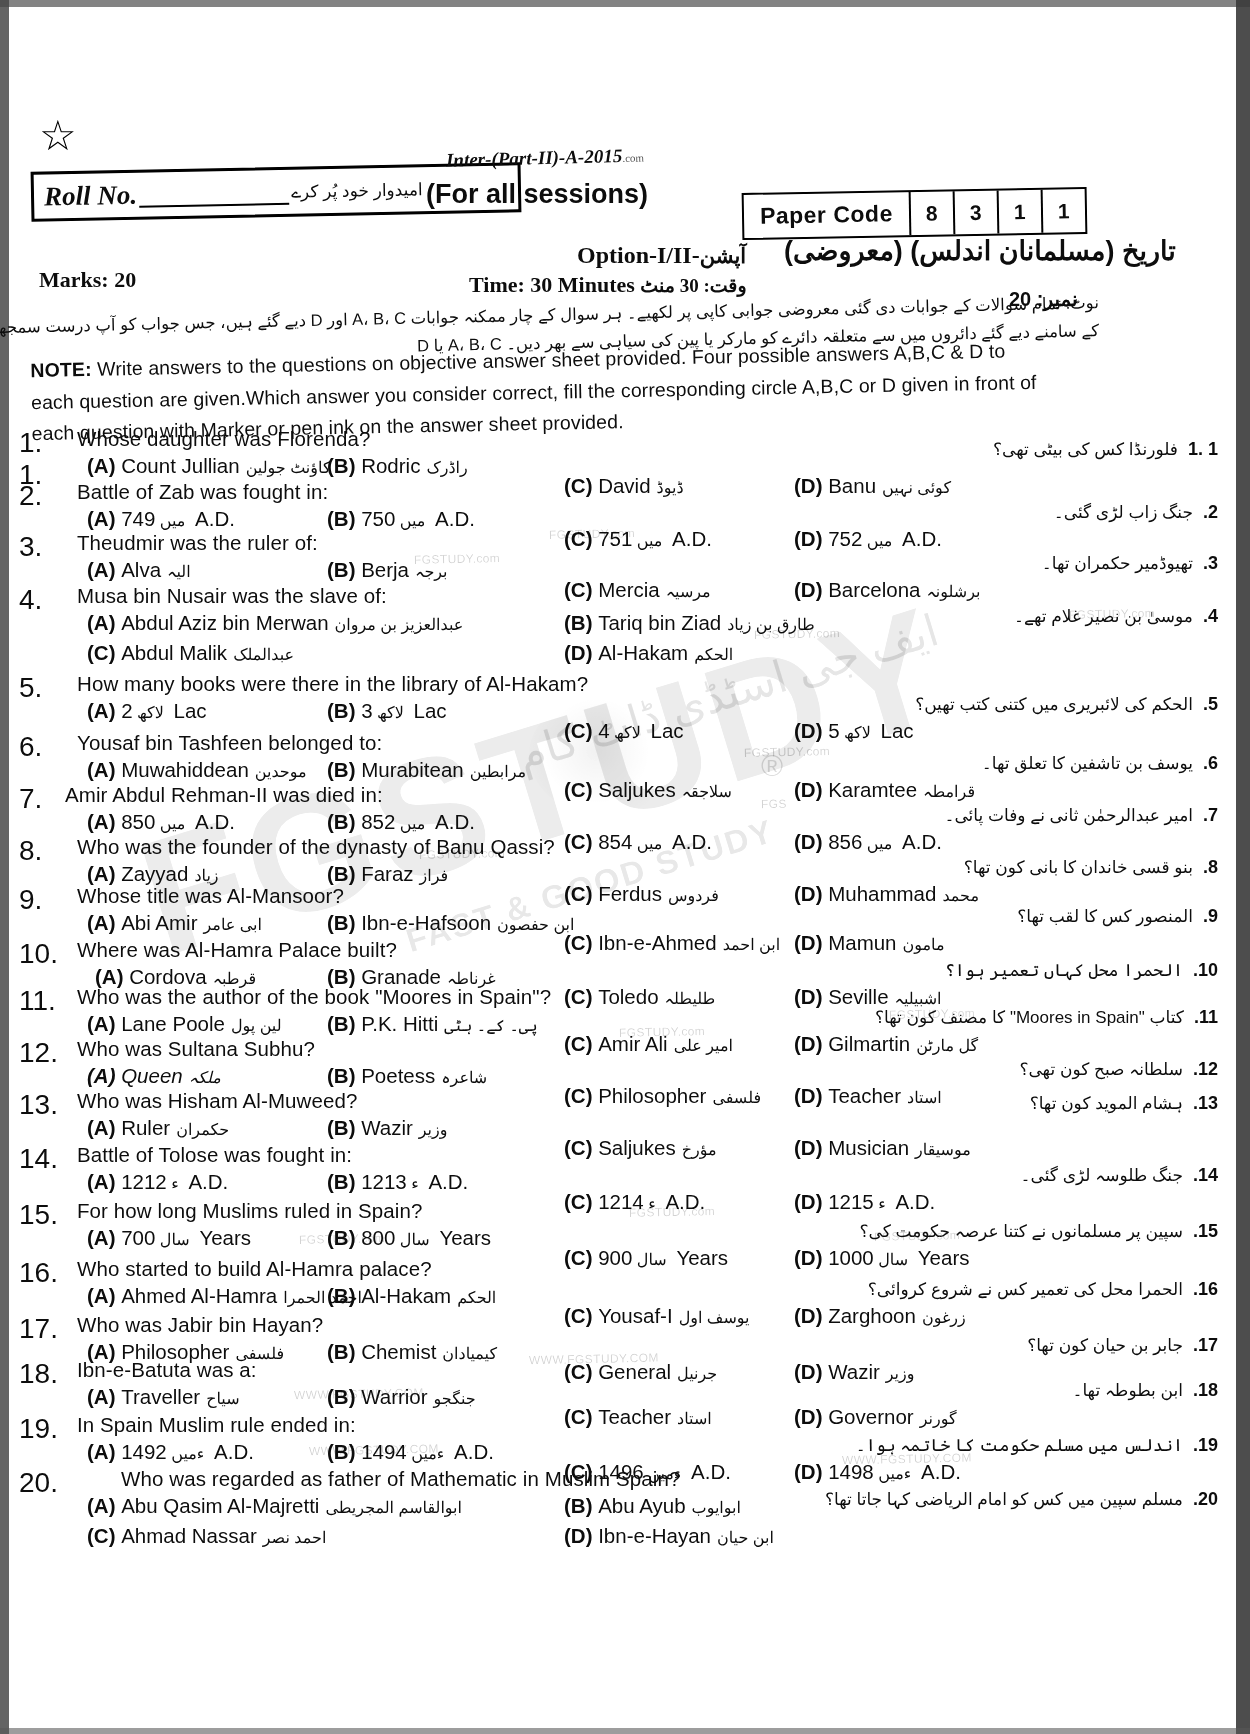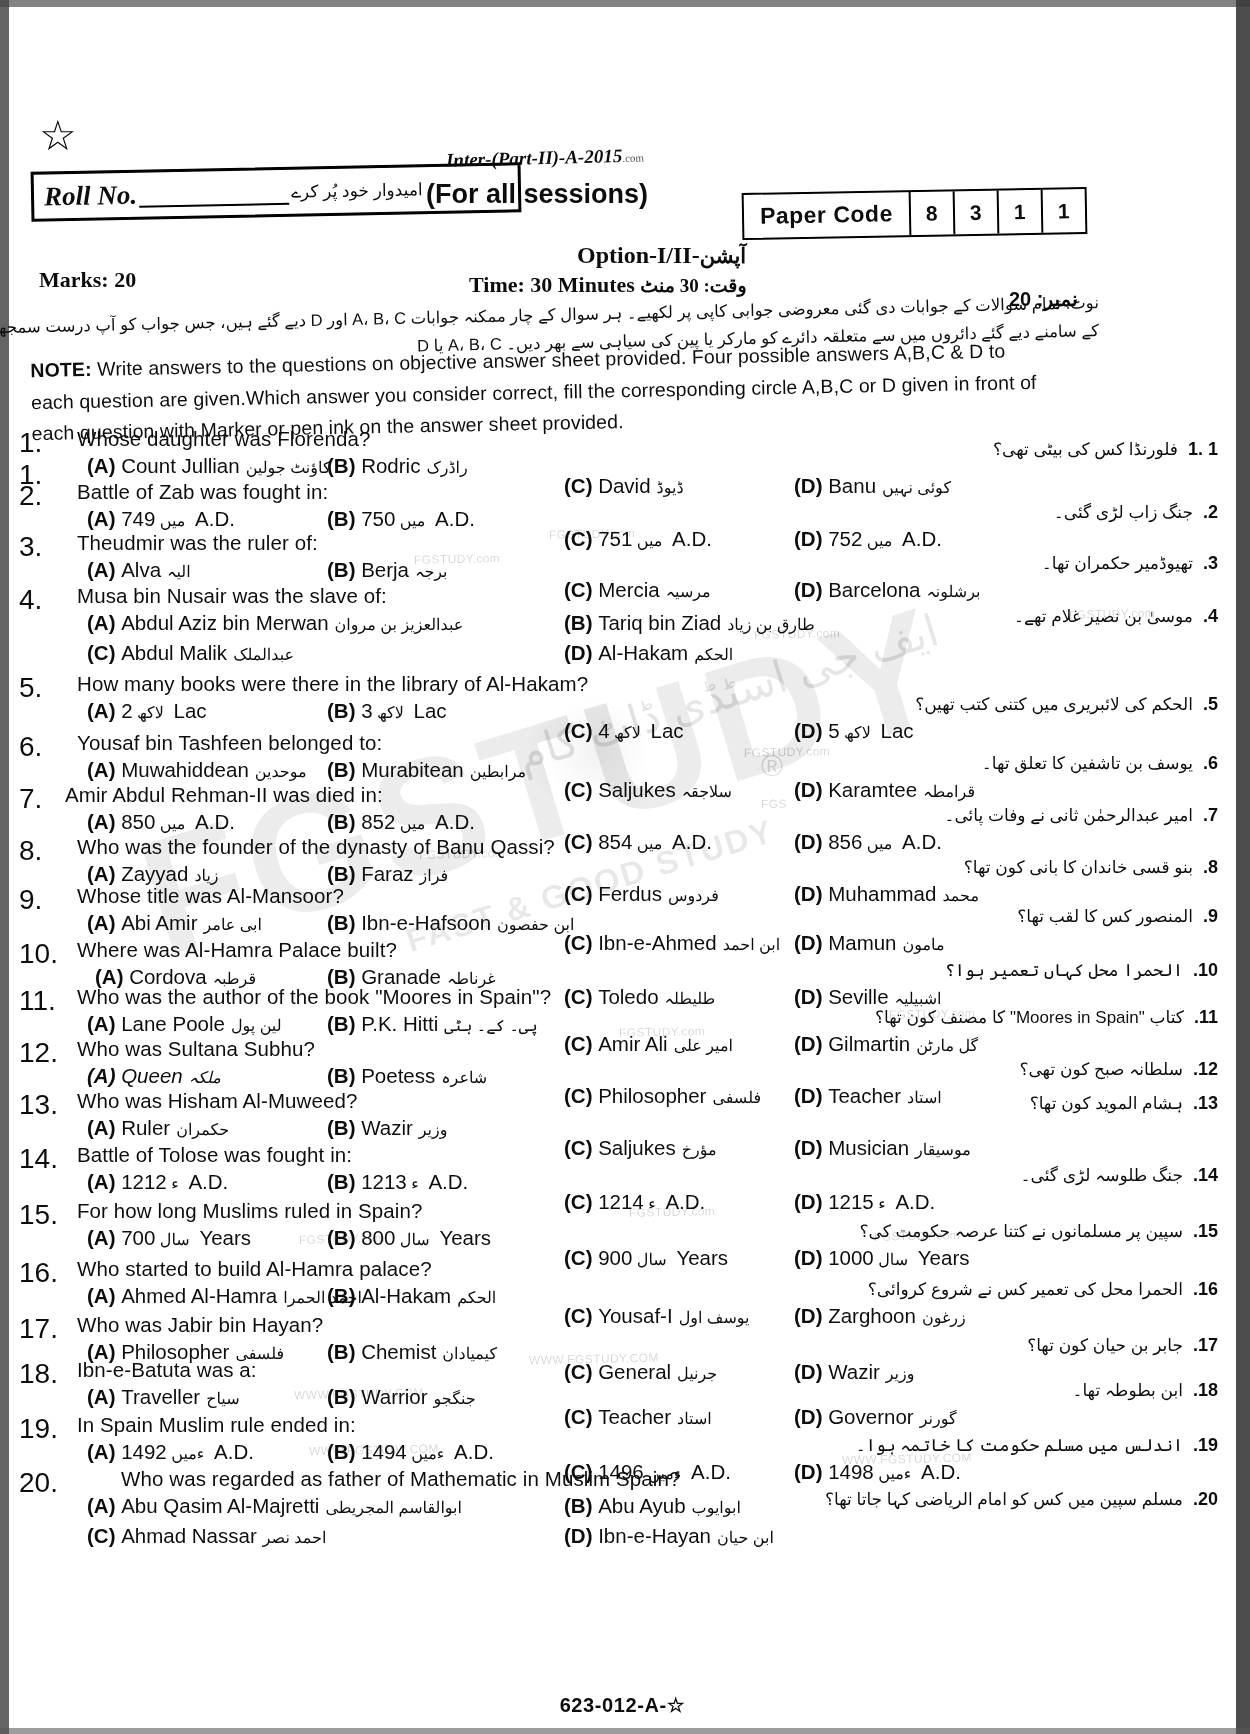--- a/index.html
+++ b/index.html
@@ -215,20 +215,21 @@
       <div class="cell">3</div>
       <div class="cell">1</div>
       <div class="cell">1</div>
     </div>
 
 
     <div class="optionline" style="left:568px; top:235px;">
       <span>Option-I/II-</span><span style="font-size:21px;">آپشن</span>
     </div>
 
+    <div class="urdu-title" style="left:775px; top:228px;">تاریخ (مسلمانان اندلس) (معروضی)</div>
 
     <div class="marks" style="left:30px; top:260px;">Marks: 20</div>
 
     <div class="timeline" style="left:460px; top:265px;">
       <span>Time: 30 Minutes</span>
       <span style="font-size:19px;">وقت: 30 منٹ</span>
     </div>
 
     <div class="urdu-num" style="left:1000px; top:280px;">نمبر: 20</div>
 
@@ -415,18 +416,15 @@
           <div class="qnum" style="left: 10px; top: 1460px;">20.</div>
           <div class="qtext" style="left: 68px; top: 1460px; margin-left: 44px;">Who was regarded as father of Mathematic in Muslim Spain?</div>
           <div class="qur" style="top: 1482px;"><span class="n">20.&nbsp;&nbsp;</span><span>مسلم سپین میں کس کو امام الریاضی کہا جاتا تھا؟</span></div>
           <div class="opt" style="left: 78px; top: 1487px;"><span class="lbl">(A) </span><span>Abu Qasim Al-Majretti</span><span class="ur">ابوالقاسم المجریطی</span></div>
           <div class="opt" style="left: 555px; top: 1487px;"><span class="lbl">(B) </span><span>Abu Ayub</span><span class="ur">ابوایوب</span></div>
           <div class="opt" style="left: 78px; top: 1517px;"><span class="lbl">(C) </span><span>Ahmad Nassar</span><span class="ur">احمد نصر</span></div>
           <div class="opt" style="left: 555px; top: 1517px;"><span class="lbl">(D) </span><span>Ibn-e-Hayan</span><span class="ur">ابن حیان</span></div>
         </div>
       </div>
 
-    <div class="footer" style="top:1686px;">
-      <span>623-012-A-</span><span>☆</span>
-    </div>
 
   </div>
 </div>
 
 </body></html>

